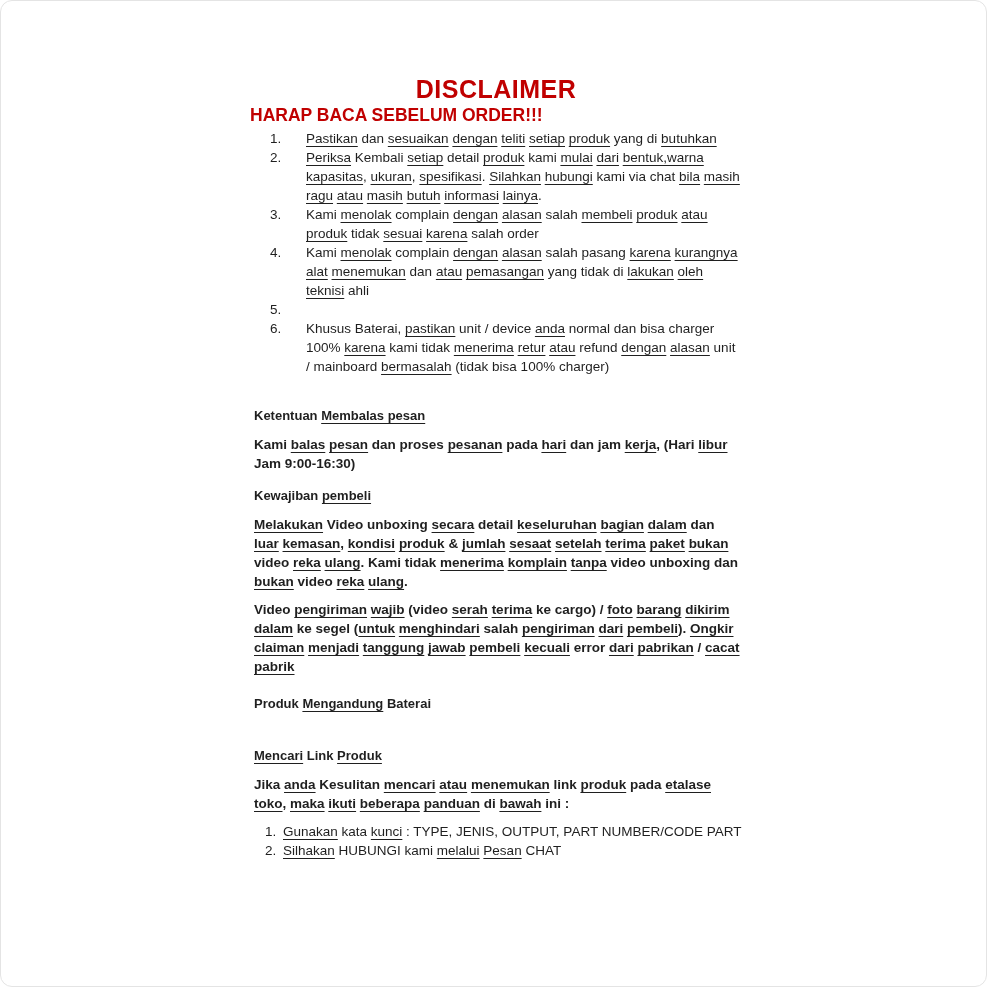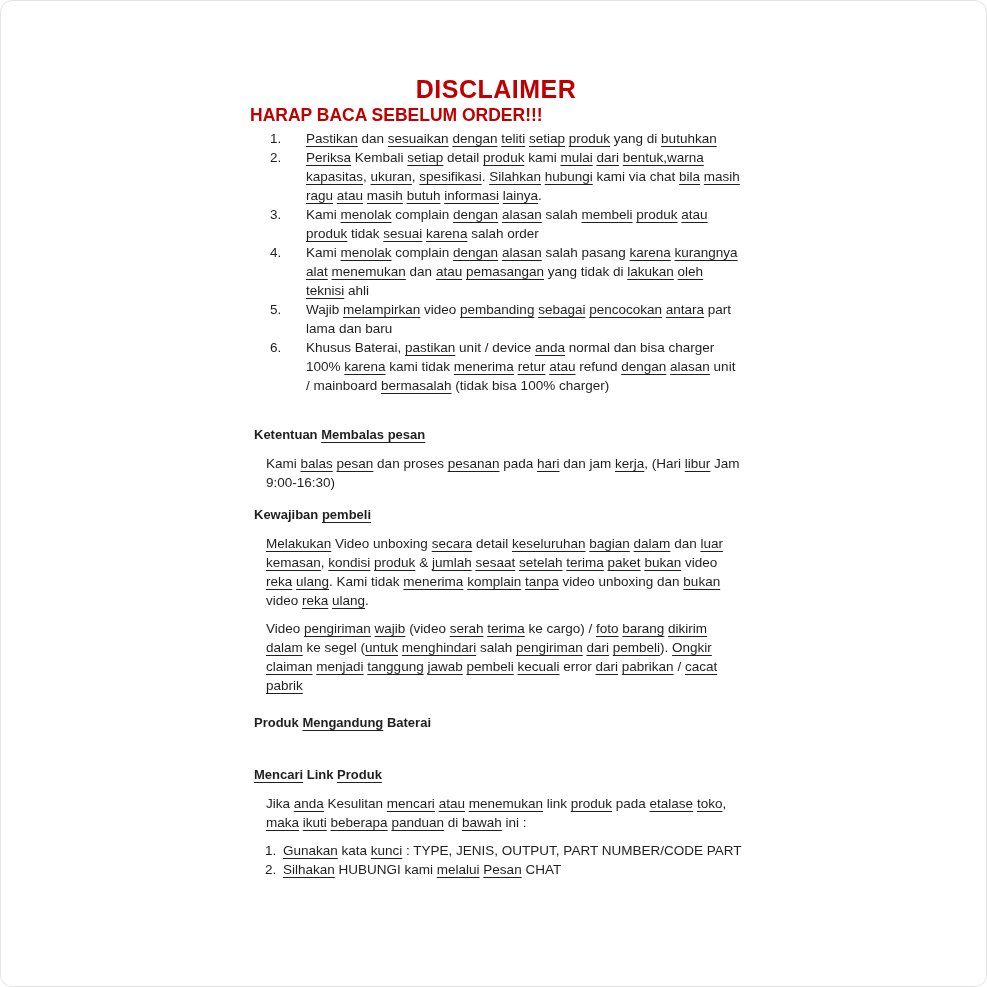--- a/index.html
+++ b/index.html
@@ -49,21 +49,21 @@
   section.sec-0 { margin-top: 30px; }
   section.sec-1 { margin-top: 13px; }
   section.sec-2 { margin-top: 18px; }
   section.sec-3 { margin-top: 33px; }
   h3.heading {
     font-size: 13px;
     line-height: 19px;
     font-weight: 700;
     margin: 0 0 10px 4px;
   }
-  p.para { margin: 0 0 9px 16px; }
+  p.para { margin: 0 0 9px 4px; font-weight: bold; }
   ol.guide { margin-top: 7px; }
   u {
     text-decoration: underline;
     text-decoration-thickness: 1px;
     text-underline-offset: 3px;
     text-decoration-color: var(--underline, #1f1f1f);
   }
 </style>
 </head>
 <body>
@@ -86,21 +86,20 @@
       <li>
         <span class="num">3.</span>
         <span class="txt">Kami <u>menolak</u> complain <u>dengan</u> <u>alasan</u> salah <u>membeli</u> <u>produk</u> <u>atau</u> <u>produk</u> tidak <u>sesuai</u> <u>karena</u> salah order</span>
       </li>
       <li>
         <span class="num">4.</span>
         <span class="txt">Kami <u>menolak</u> complain <u>dengan</u> <u>alasan</u> salah pasang <u>karena</u> <u>kurangnya</u> <u>alat</u> <u>menemukan</u> dan <u>atau</u> <u>pemasangan</u> yang tidak di <u>lakukan</u> <u>oleh</u> <u>teknisi</u> ahli</span>
       </li>
       <li>
         <span class="num">5.</span>
-        <span class="txt">Wajib <u>melampirkan</u> video <u>pembanding</u> <u>sebagai</u> <u>pencocokan</u> <u>antara</u> part lama dan baru</span>
       </li>
       <li>
         <span class="num">6.</span>
         <span class="txt">Khusus Baterai, <u>pastikan</u> unit / device <u>anda</u> normal dan bisa charger 100% <u>karena</u> kami tidak <u>menerima</u> <u>retur</u> <u>atau</u> refund <u>dengan</u> <u>alasan</u> unit / mainboard <u>bermasalah</u> (tidak bisa 100% charger)</span>
       </li>
     </ol>
 
     <section class="sec-0">
       <h3 class="heading">Ketentuan <u>Membalas pesan</u></h3>
       <p class="para">Kami <u>balas</u> <u>pesan</u> dan proses <u>pesanan</u> pada <u>hari</u> dan jam <u>kerja</u>, (Hari <u>libur</u> Jam 9:00-16:30)</p>

